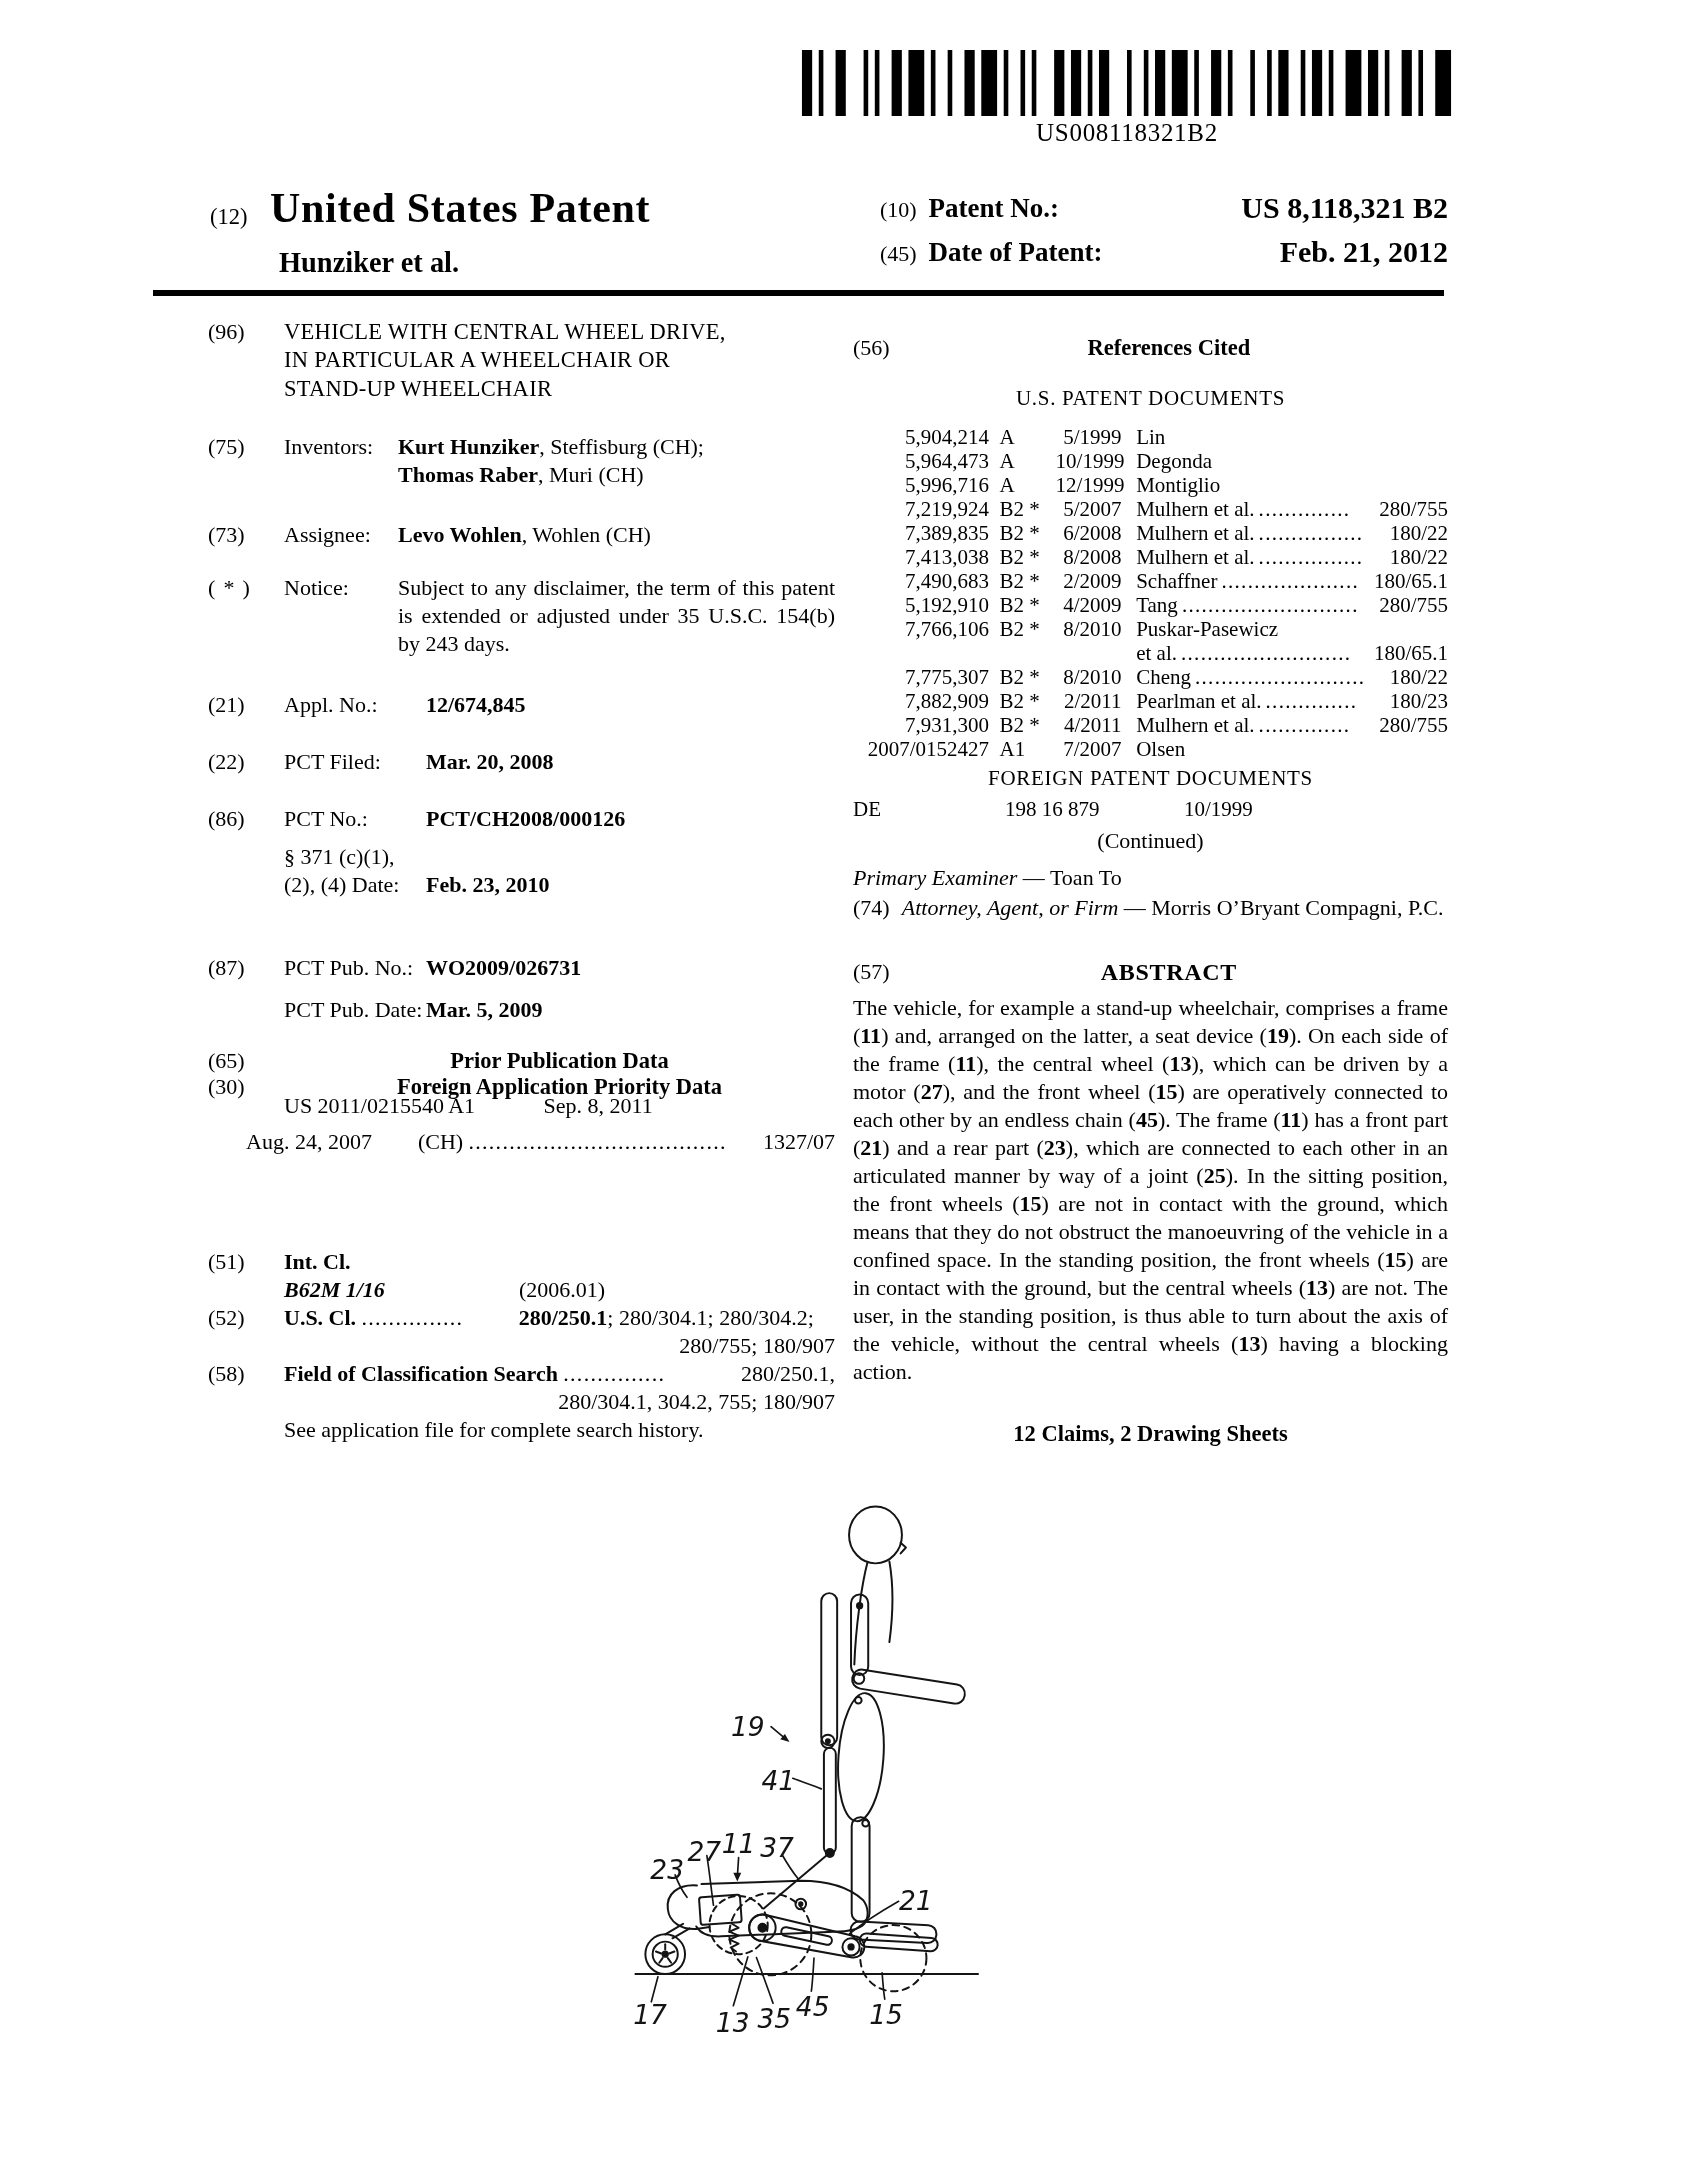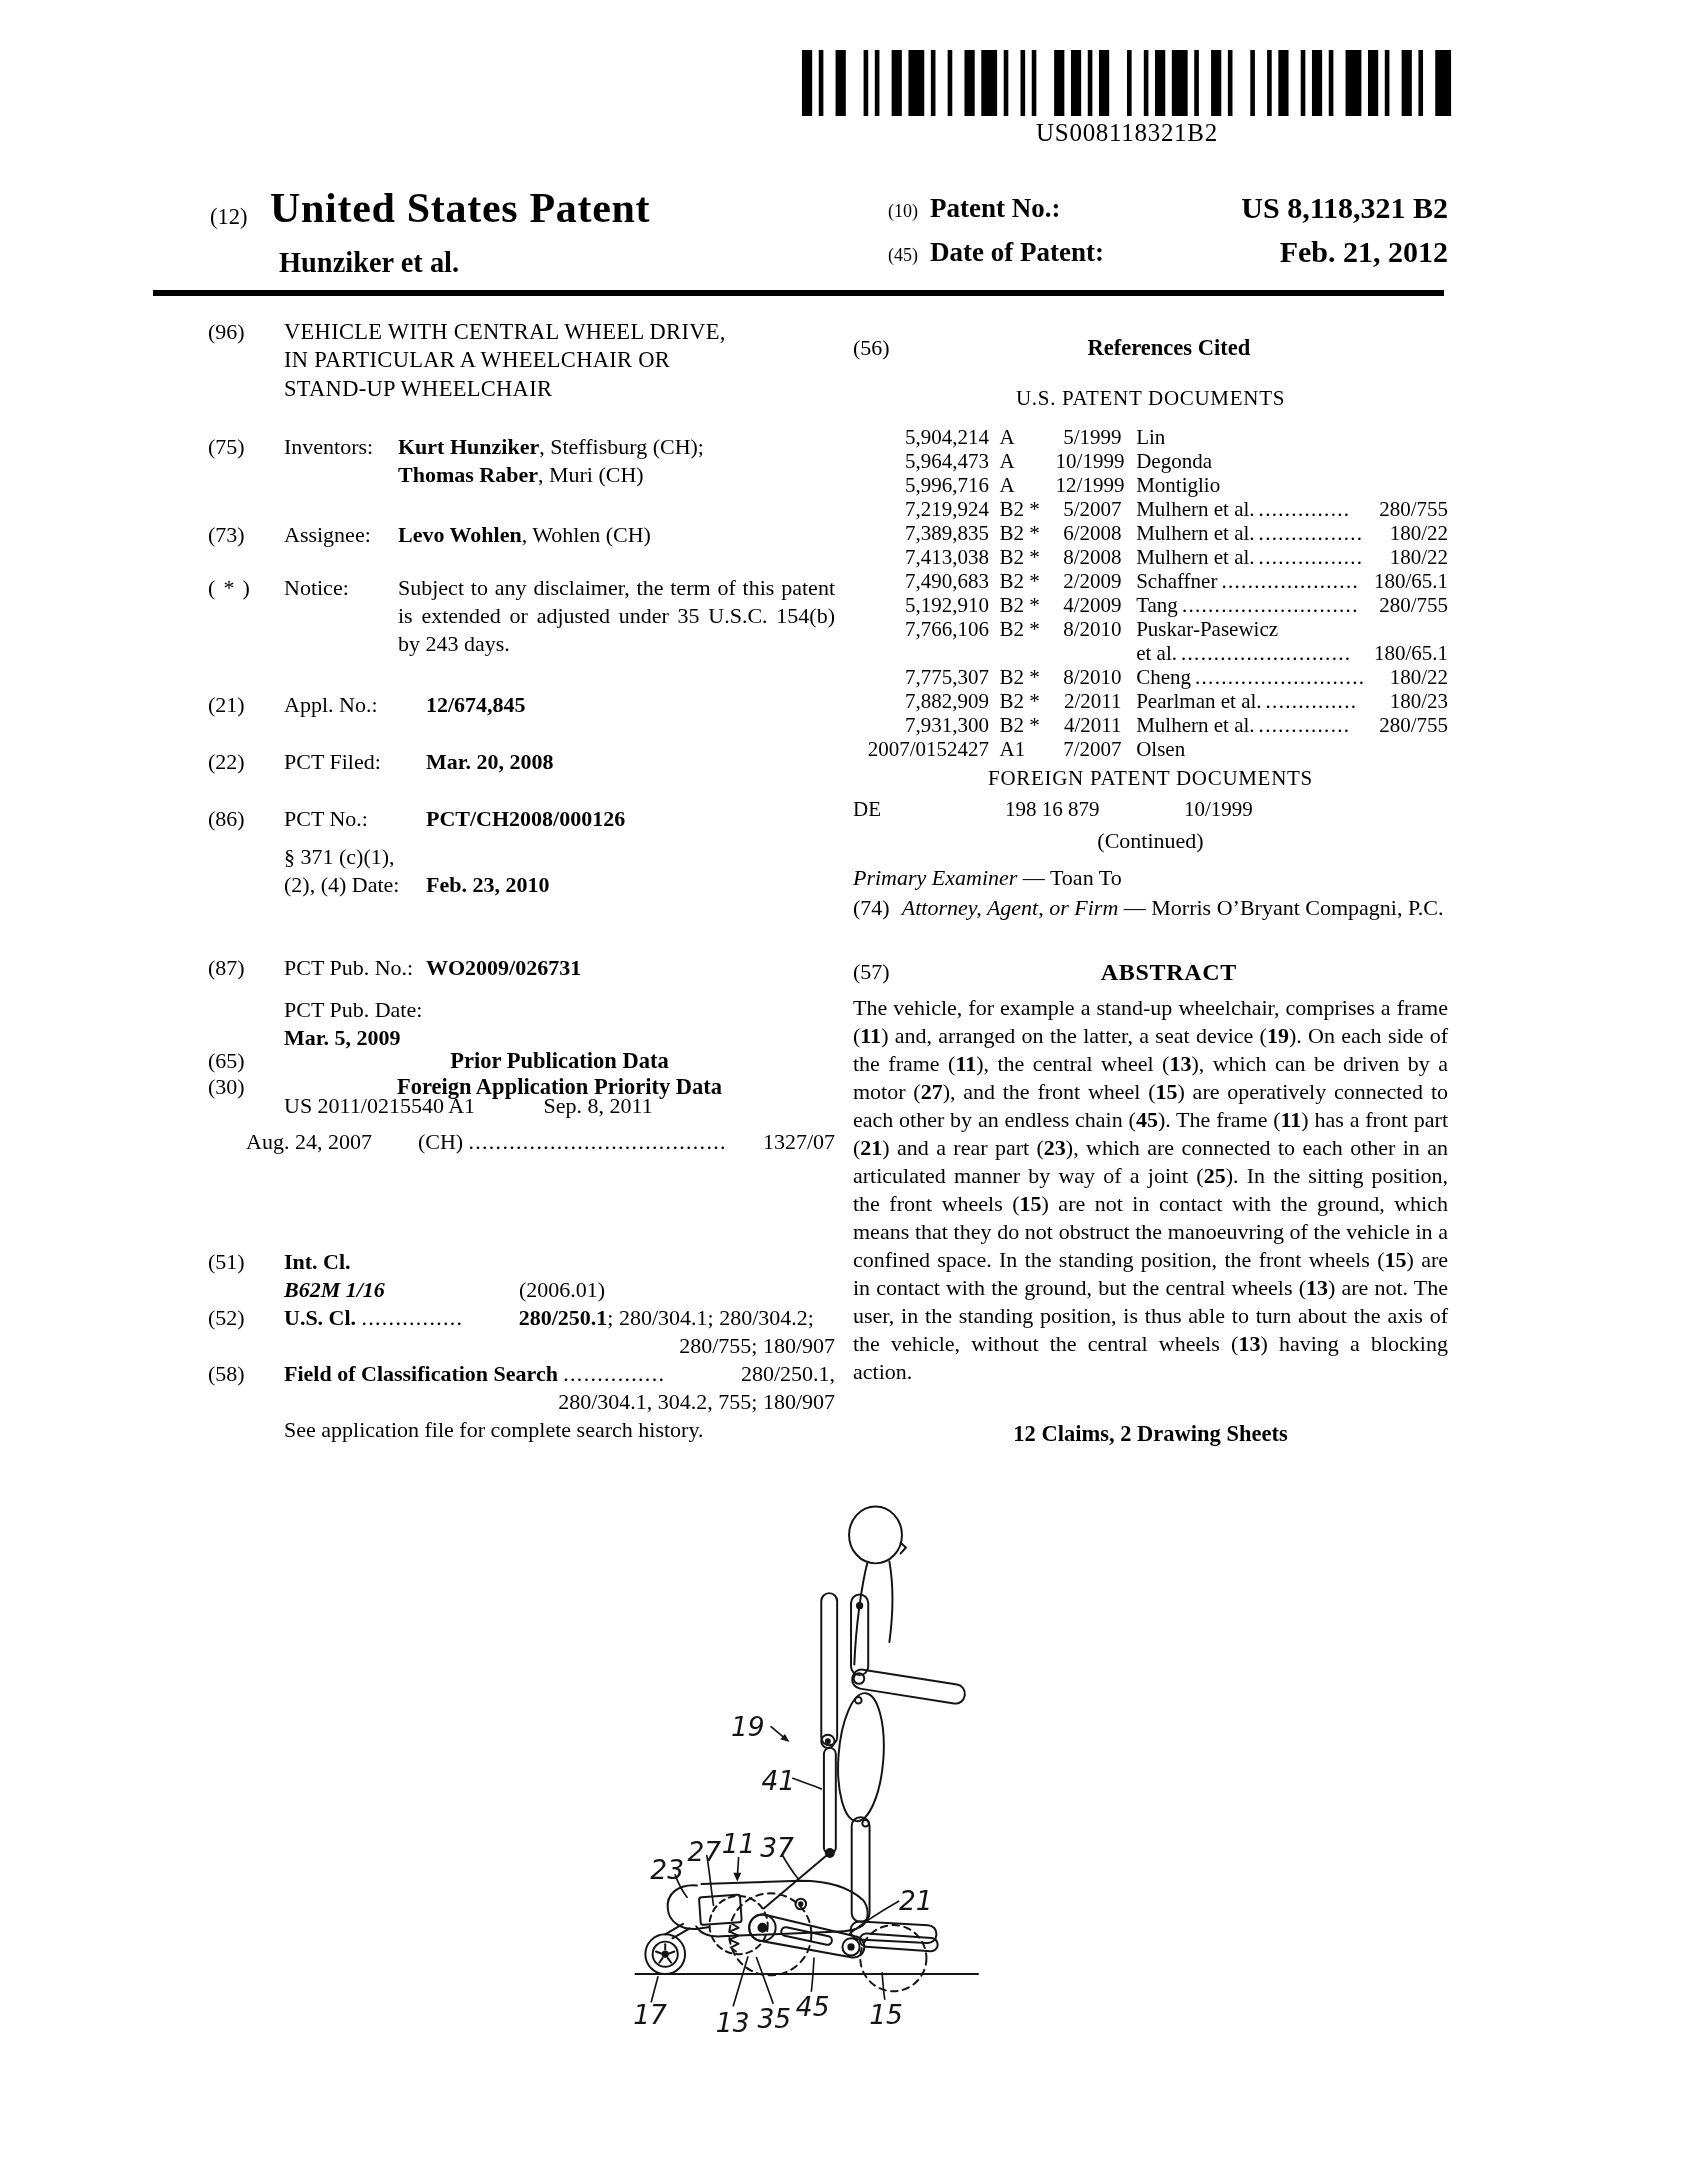--- a/index.html
+++ b/index.html
@@ -7,21 +7,21 @@
         font-family:"Liberation Serif","DejaVu Serif",serif;color:#000;overflow:hidden;}
   .abs{position:absolute;}
   .b{font-weight:bold;}
   .i{font-style:italic;}
   .bi{font-weight:bold;font-style:italic;}
 
   
   .kindcode{font-size:22.5px;}
   .doctitle{font-size:42px;font-weight:bold;letter-spacing:0.7px;}
   .invline{font-size:28.4px;font-weight:bold;}
-  .hr-code{font-size:18px;margin-left:8px;}
+  .hr-code{font-size:22px;}
   .hr-label{font-size:27px;font-weight:bold;}
   .hr-value{font-size:30px;font-weight:bold;}
   .rule{background:#000;}
 
   
   .sec{left:208px;width:627px;display:flex;font-size:22px;line-height:28px;}
   .code{width:76px;flex:none;}
   .codewide{width:76px;flex:none;letter-spacing:1.3px;}
   .content{flex:1;min-width:0;}
   .titleblock{font-weight:normal;font-size:22.5px;line-height:28.4px;letter-spacing:0.3px;}
@@ -186,21 +186,21 @@
     </div>
   </div>
 
   <div class="abs sec" style="top:954px;">
     <span class="code">(87)</span>
     <div class="content">
       <div class="lrow">
         <span class="llabel2">PCT Pub. No.:</span>
         <span class="b">WO2009/026731</span>
       </div>
-      <div class="lrow" style="margin-top:14px;flex-direction:column;">
+      <div class="lrow" style="margin-top:14px;">
         <span class="llabel2">PCT Pub. Date:</span>
         <span class="b">Mar. 5, 2009</span>
       </div>
     </div>
   </div>
 
   <div class="abs sec" style="top:1047px;">
     <span class="code">(65)</span>
     <div class="content">
       <div class="centerline b" style="font-size:22.5px;">Prior Publication Data</div>

